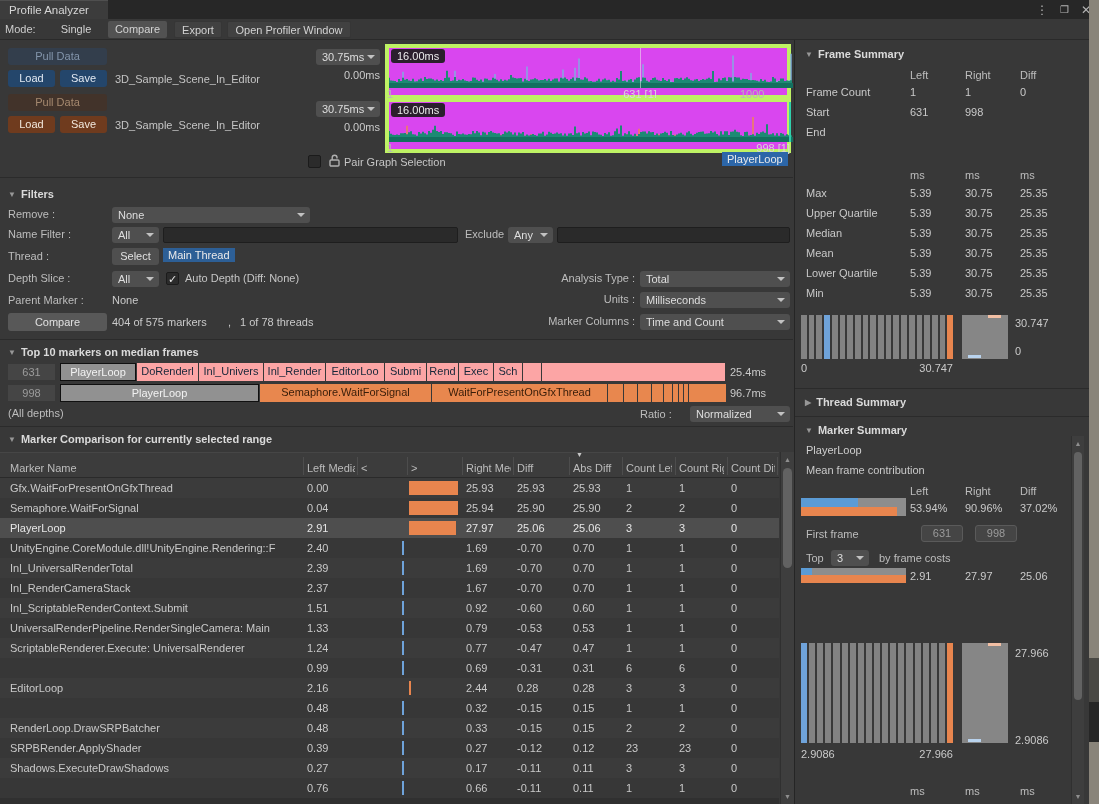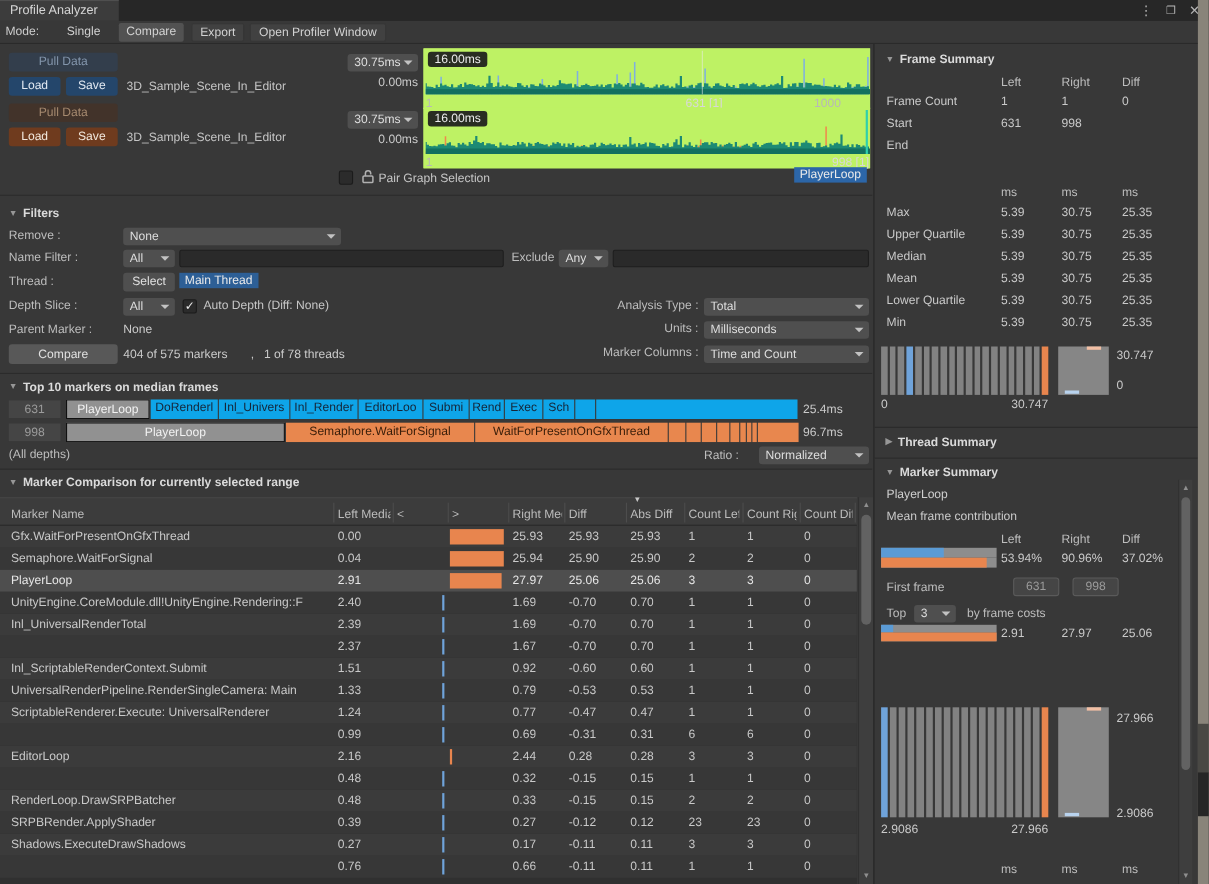--- a/index.html
+++ b/index.html
@@ -25,29 +25,29 @@
 .caret{position:absolute;right:5px;top:6px;width:0;height:0;border-left:4px solid transparent;border-right:4px solid transparent;border-top:4px solid #c2c2c2}
 .input{position:absolute;background:#2a2a2a;border:1px solid #1e1e1e;border-radius:2px;height:16px}
 .cbx{position:absolute;width:13px;height:13px;background:#2b2b2b;border:1px solid #1b1b1b;border-radius:2px;color:#e8e8e8;font-size:11px;line-height:12px;text-align:center}
 .lbl{position:absolute;color:#bdbdbd;white-space:nowrap}
 .val{position:absolute;color:#cacaca;white-space:nowrap}
 .sect{position:absolute;font-weight:bold;color:#dadada;white-space:nowrap}
 .tri{color:#979797;font-size:8px;margin-right:5px;vertical-align:1px}
 .chip{position:absolute;background:#2c66a8;color:#eaeaea;padding:1px 5px;white-space:nowrap}
 .hline{position:absolute;height:1px;background:#2b2b2b}
 
-.graph{position:absolute;left:385px;width:406px;height:55px;background:#bef264;border:2px solid #bef264}
+.graph{position:absolute;left:385px;width:406px;height:55px;background:#d946ef;border:4px solid #bef264}
 .badge{position:absolute;left:2px;top:1px;background:rgba(28,28,28,.92);color:#ececec;padding:0 6px;border-radius:3px;line-height:14px}
 .axis{position:absolute;color:#b8b8b8;white-space:nowrap}
 
 .t10badge{position:absolute;background:#454545;color:#9c9c9c;text-align:center;height:16px;line-height:16px}
 .t10bar{position:absolute;height:18px;display:flex;overflow:hidden}
 .seg{height:100%;margin-right:1px;overflow:hidden;font-size:11px;line-height:17px;text-align:center;white-space:nowrap;flex:none}
 .seg.gray{background:#919191;border:1px solid #101010;color:#f2f2f2}
-.seg.blue{background:#0ea5e9;color:#152639}
+.seg.blue{background:#fca5a5;color:#152639}
 .seg.orange{background:#e8874e;color:#381d09}
 
 #cmp-head{position:absolute;top:452px;left:0;width:779px;height:26px;background:#3c3c3c;border-top:1px solid #464646;border-bottom:1px solid #2a2a2a}
 .hcell{position:absolute;top:0;height:26px;line-height:30px;color:#bcbcbc;overflow:hidden;white-space:nowrap}
 .cdivider{position:absolute;top:4px;height:18px;width:1px;background:#4d4d4d}
 #cmp-body{position:absolute;top:478px;left:0;width:779px;height:326px;overflow:hidden;background:#303030}
 .crow{position:relative;width:100%;height:20px;line-height:20px;color:#c9c9c9;white-space:nowrap}
 .crow.even{background:#3b3b3b}.crow.odd{background:#373737}
 .crow.sel{background:#4e4e4e;color:#e6e6e6}
 .crow span{position:absolute;overflow:hidden}
@@ -295,20 +295,21 @@
         <span class="clm">2.39</span>
         <span class="crm">1.69</span>
         <span class="cdiff">-0.70</span>
         <span class="cabs">0.70</span>
         <span class="ccl">1</span>
         <span class="ccr">1</span>
         <span class="ccd">0</span>
         <div class="cbar" style="background: rgb(111, 163, 218); width: 2px; left: 402px;"></div>
       </div>
       <div class="crow odd">
+        <span class="cname">Inl_RenderCameraStack</span>
         <span class="clm">2.37</span>
         <span class="crm">1.67</span>
         <span class="cdiff">-0.70</span>
         <span class="cabs">0.70</span>
         <span class="ccl">1</span>
         <span class="ccr">1</span>
         <span class="ccd">0</span>
         <div class="cbar" style="background: rgb(111, 163, 218); width: 2px; left: 402px;"></div>
       </div>
       <div class="crow even">

